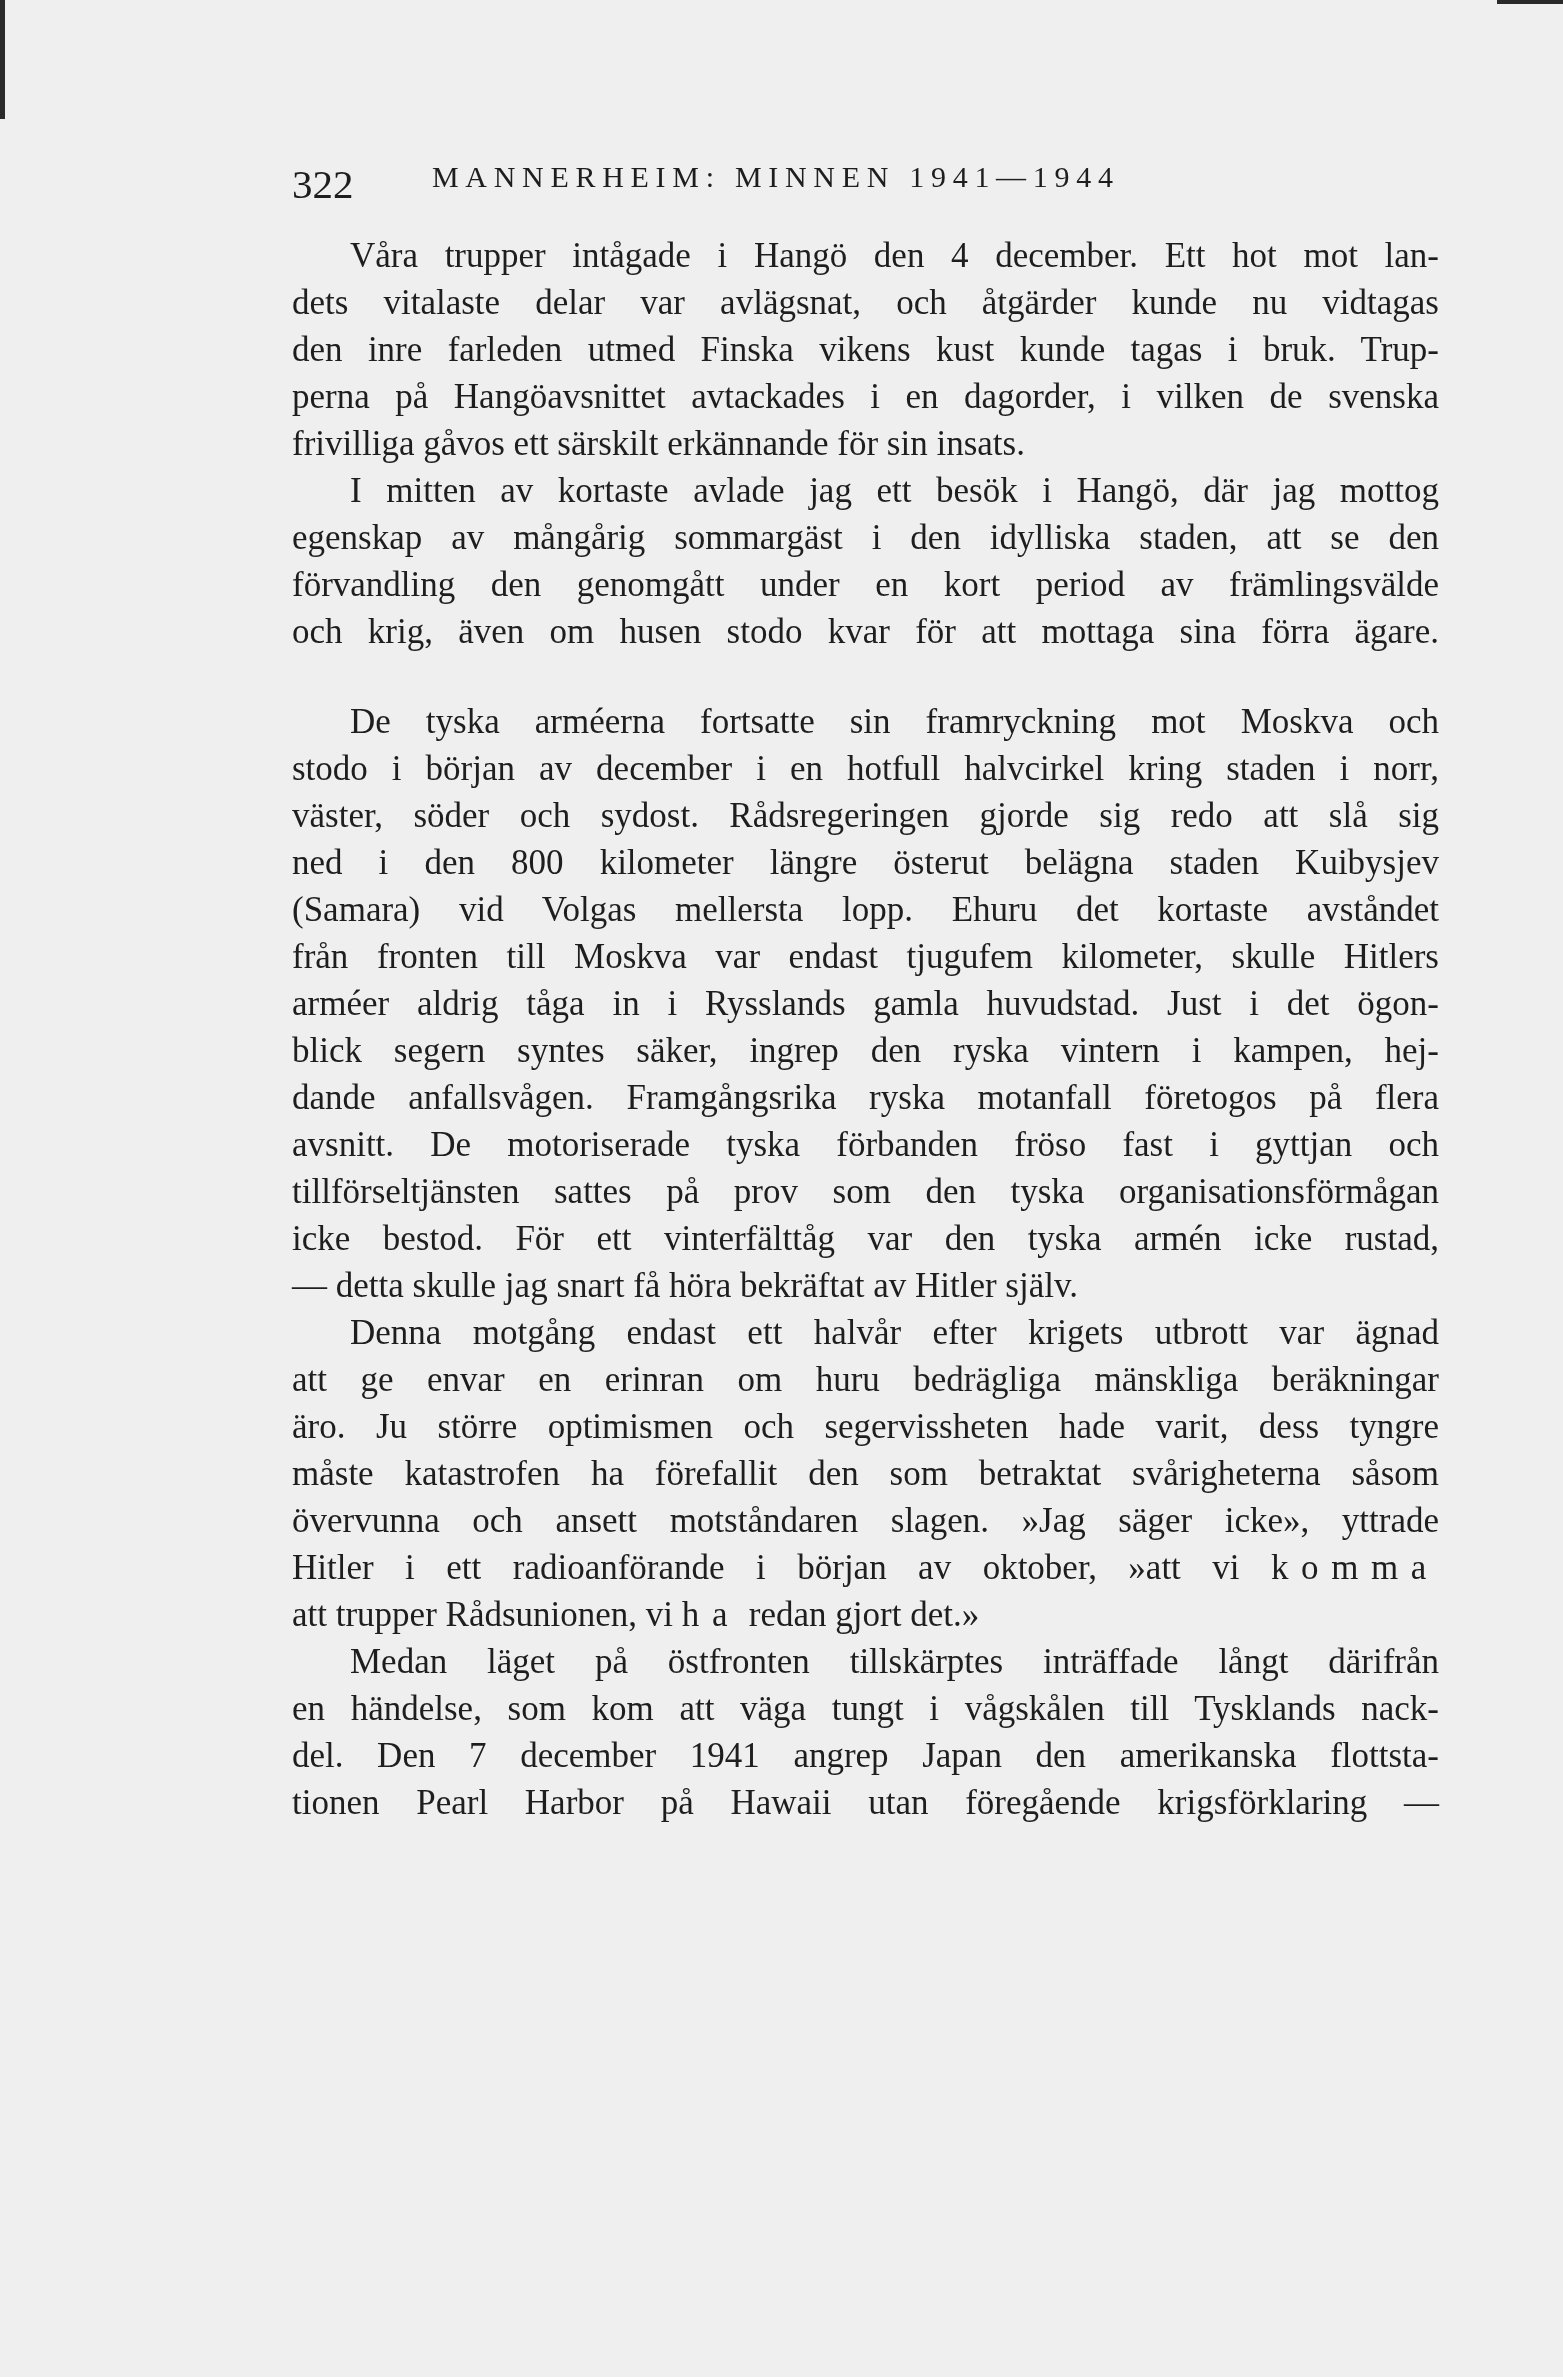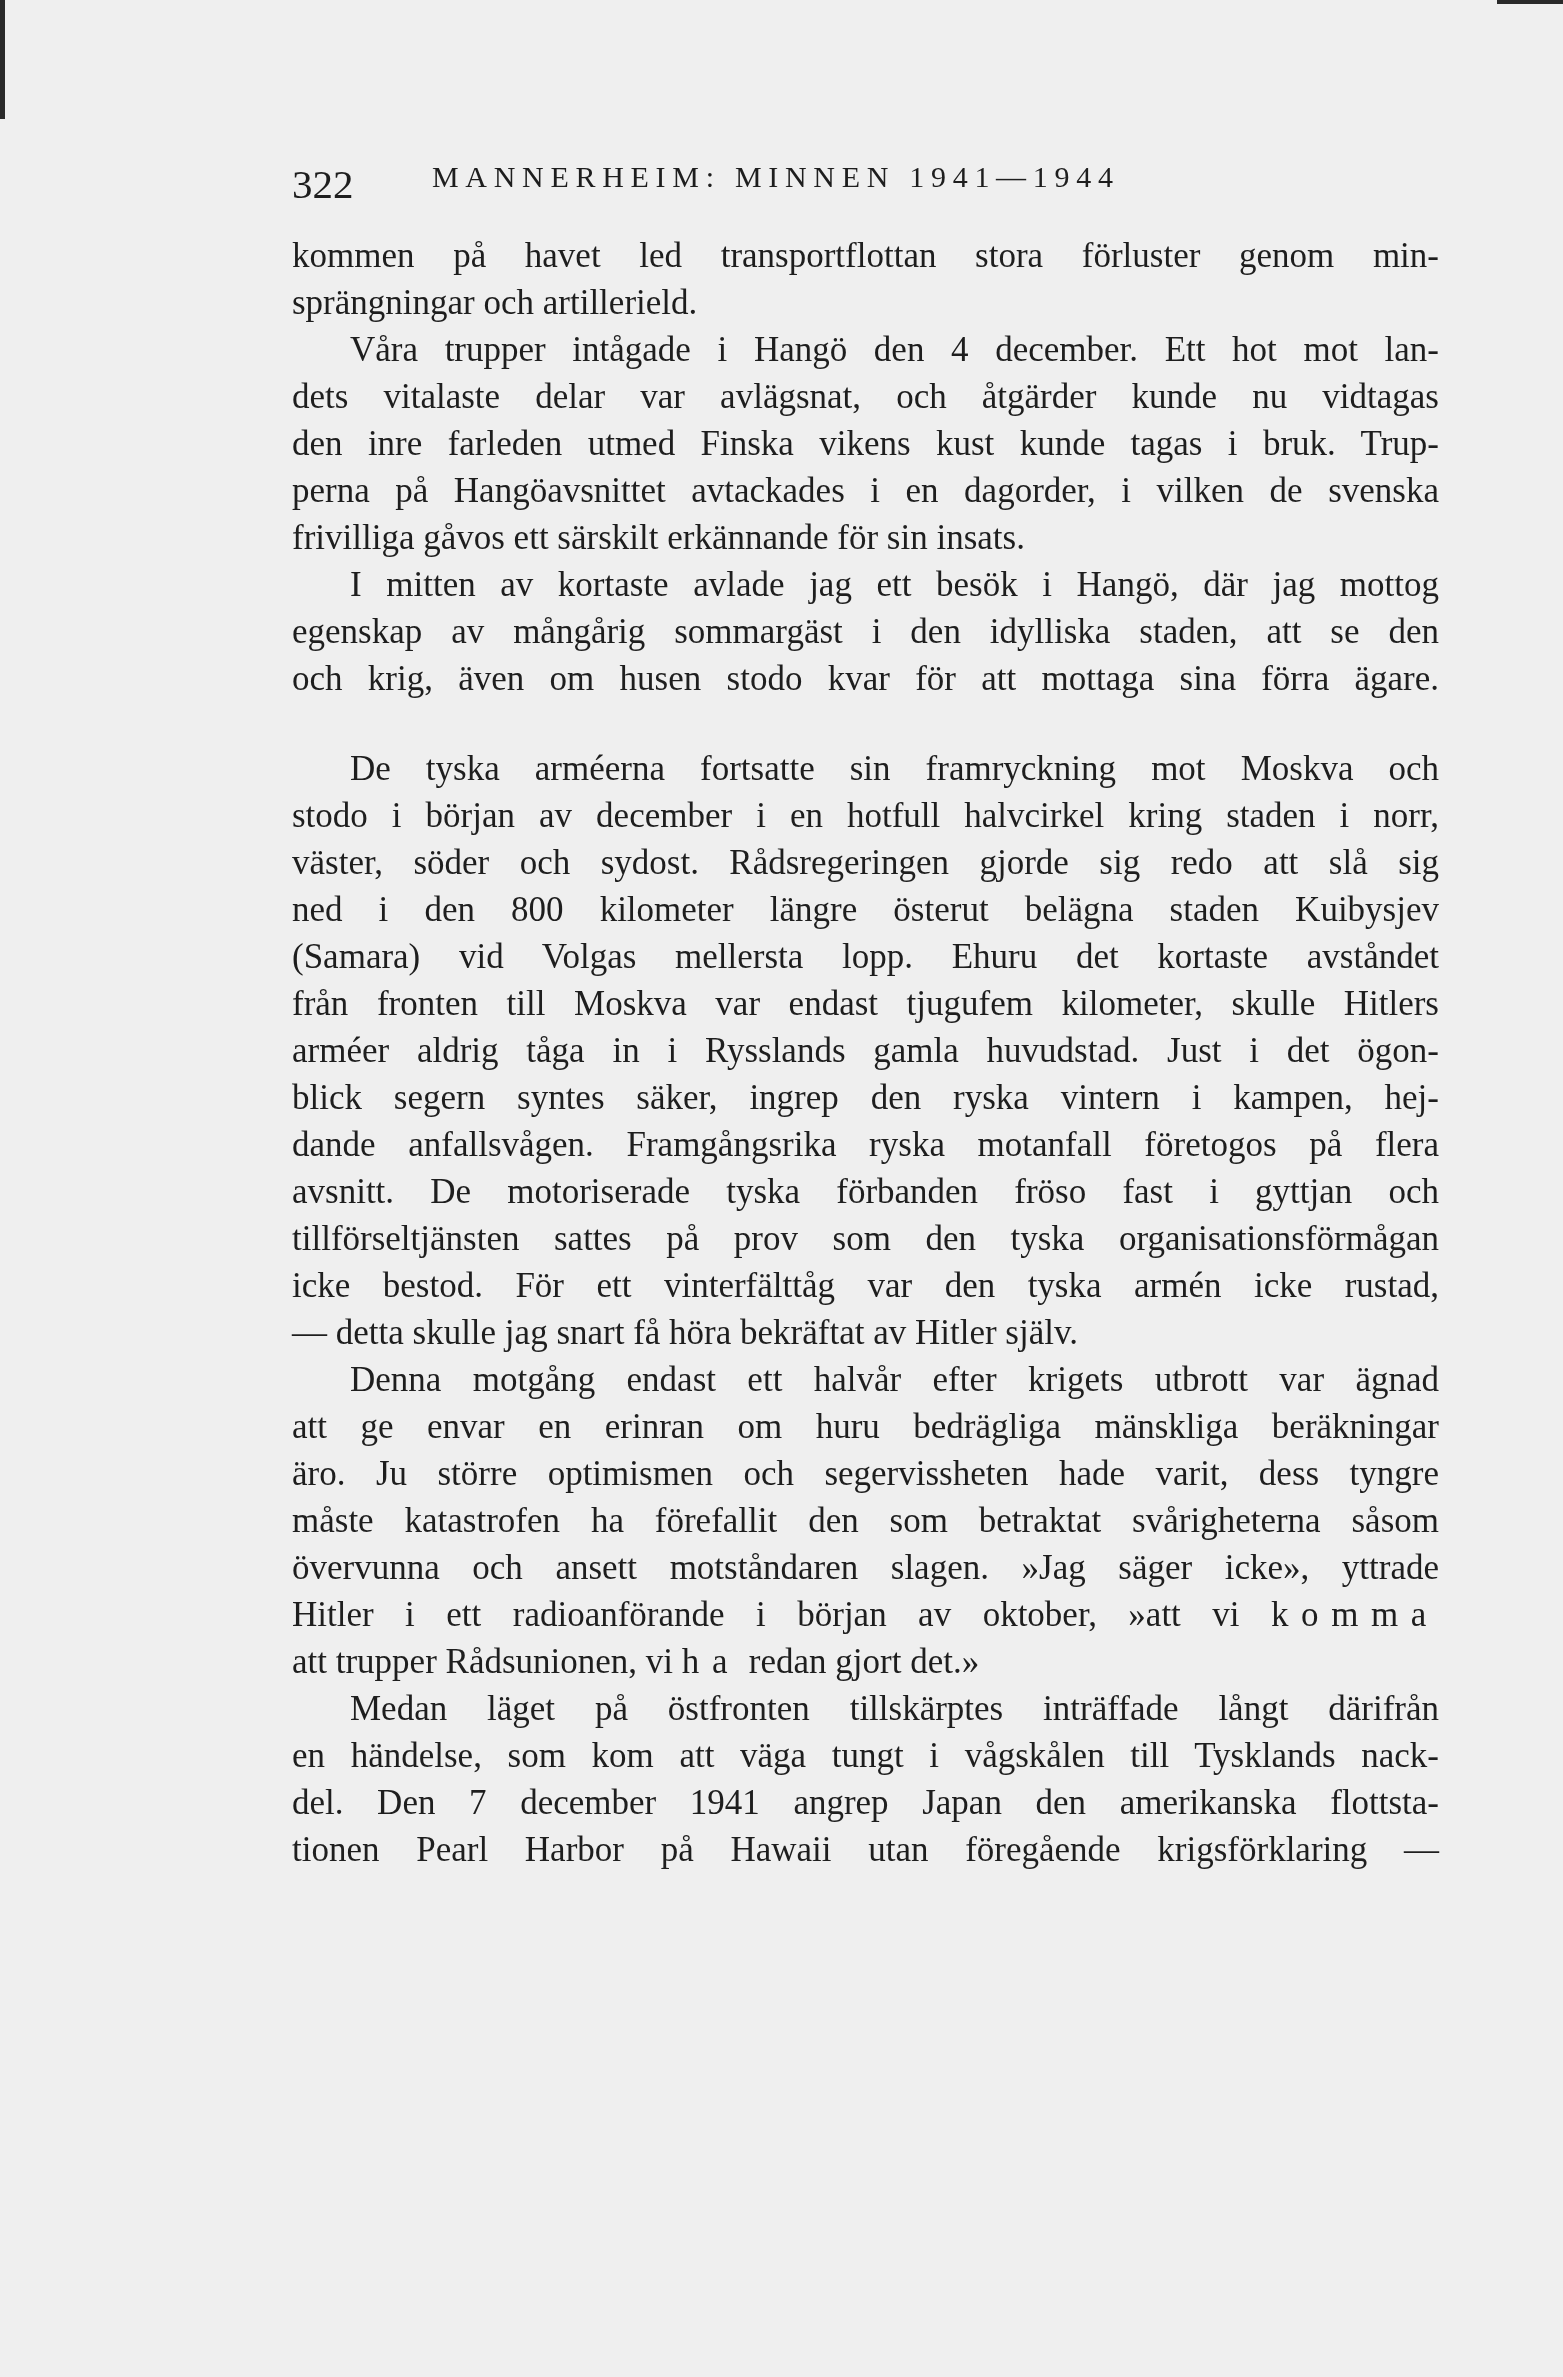--- a/index.html
+++ b/index.html
@@ -94,36 +94,33 @@
 
 <div class="page">
 
   <div class="running-head">
     <span class="page-number">322</span>
     <span class="running-title">MANNERHEIM: MINNEN 1941—1944</span>
   </div>
 
   <div class="body-text">
 
-    <div>
-      <div class="line">kommen på havet led transportflottan stora förluster genom min-</div>
-      <div class="line last">sprängningar och artillerield.</div>
-    </div>
 
     <div>
       <div class="line indent">Våra trupper intågade i Hangö den 4 december. Ett hot mot lan-</div>
       <div class="line">dets vitalaste delar var avlägsnat, och åtgärder kunde nu vidtagas</div>
       <div class="line">den inre farleden utmed Finska vikens kust kunde tagas i bruk. Trup-</div>
       <div class="line">perna på Hangöavsnittet avtackades i en dagorder, i vilken de svenska</div>
       <div class="line last">frivilliga gåvos ett särskilt erkännande för sin insats.</div>
     </div>
 
     <div>
       <div class="line indent">I mitten av kortaste avlade jag ett besök i Hangö, där jag mottog</div>
       <div class="line">egenskap av mångårig sommargäst i den idylliska staden, att se den</div>
+      <div class="line">förvandling den genomgått under en kort period av främlingsvälde</div>
       <div class="line">och krig, även om husen stodo kvar för att mottaga sina förra ägare.</div>
     </div>
 
     <div class="gap"></div>
 
     <div>
       <div class="line indent">De tyska arméerna fortsatte sin framryckning mot Moskva och</div>
       <div class="line">stodo i början av december i en hotfull halvcirkel kring staden i norr,</div>
       <div class="line">väster, söder och sydost. Rådsregeringen gjorde sig redo att slå sig</div>
       <div class="line">ned i den 800 kilometer längre österut belägna staden Kuibysjev</div>

